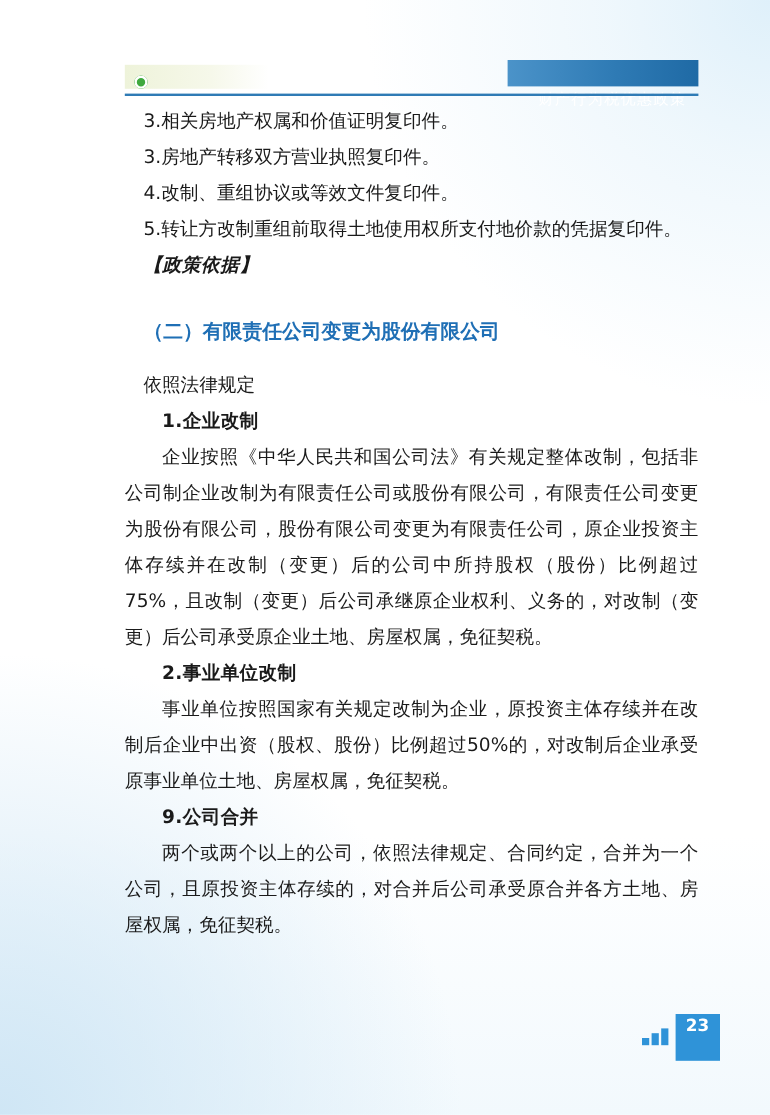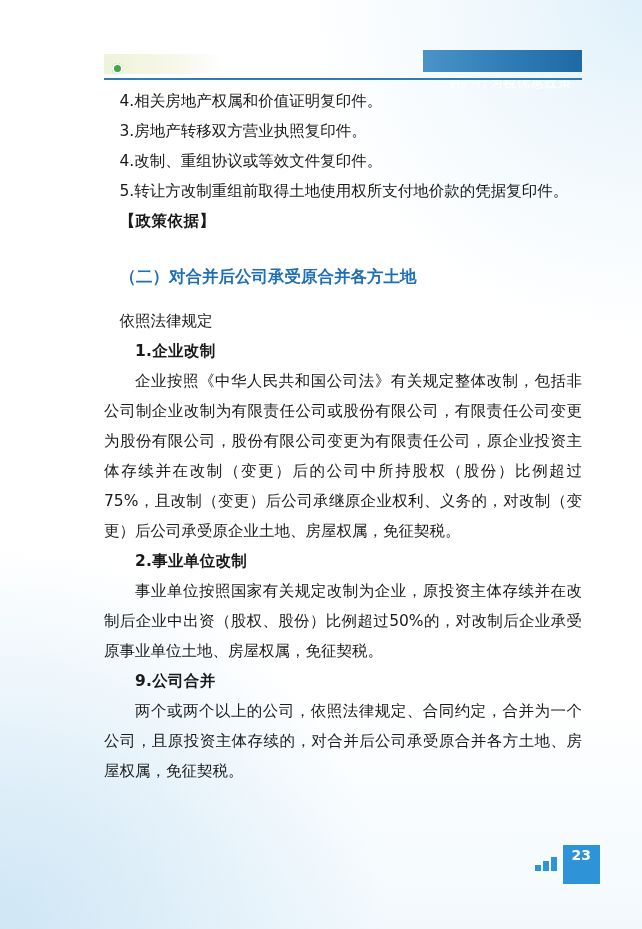--- a/index.html
+++ b/index.html
@@ -111,20 +111,21 @@
     line-height: 30px;
     text-indent: 15.5px;
   }
   .spacer-sm { height: 14px; }
   .spacer-md { height: 26px; }
   .bracket-head {
     margin: 0;
     font-weight: bold;
     text-indent: 15.5px;
     letter-spacing: 0.5px;
+    font-style: italic;
   }
   .sub-head {
     margin: 0;
     font-weight: bold;
     text-indent: 31px;
     letter-spacing: 0.3px;
   }
 
   
   .footer {
@@ -169,30 +170,30 @@
         <span class="header-dot"></span>
       </div>
       <div class="header-title-wrap">
         <span class="header-title">财产行为税优惠政策</span>
       </div>
       <div class="header-rule"></div>
     </div>
 
     <div class="content">
 
-      <p class="p indent1">4.相关房地产权属和价值证明复印件。</p>
+      <p class="p indent1">3.相关房地产权属和价值证明复印件。</p>
       <p class="p indent1">3.房地产转移双方营业执照复印件。</p>
       <p class="p indent1">4.改制、重组协议或等效文件复印件。</p>
       <p class="p indent1">5.转让方改制重组前取得土地使用权所支付地价款的凭据复印件。</p>
 
       <p class="bracket-head">【政策依据】</p>
 
       <div class="spacer-md"></div>
 
-      <p class="section-title">（二）对合并后公司承受原合并各方土地</p>
+      <p class="section-title">（二）有限责任公司变更为股份有限公司</p>
 
       <div class="spacer-sm"></div>
 
       <p class="p indent1">依照法律规定</p>
 
 
       <p class="sub-head">1.企业改制</p>
       <p class="p indent2">企业按照《中华人民共和国公司法》有关规定整体改制，包括非公司制企业改制为有限责任公司或股份有限公司，有限责任公司变更为股份有限公司，股份有限公司变更为有限责任公司，原企业投资主体存续并在改制（变更）后的公司中所持股权（股份）比例超过75%，且改制（变更）后公司承继原企业权利、义务的，对改制（变更）后公司承受原企业土地、房屋权属，免征契税。</p>
 
       <p class="sub-head">2.事业单位改制</p>

